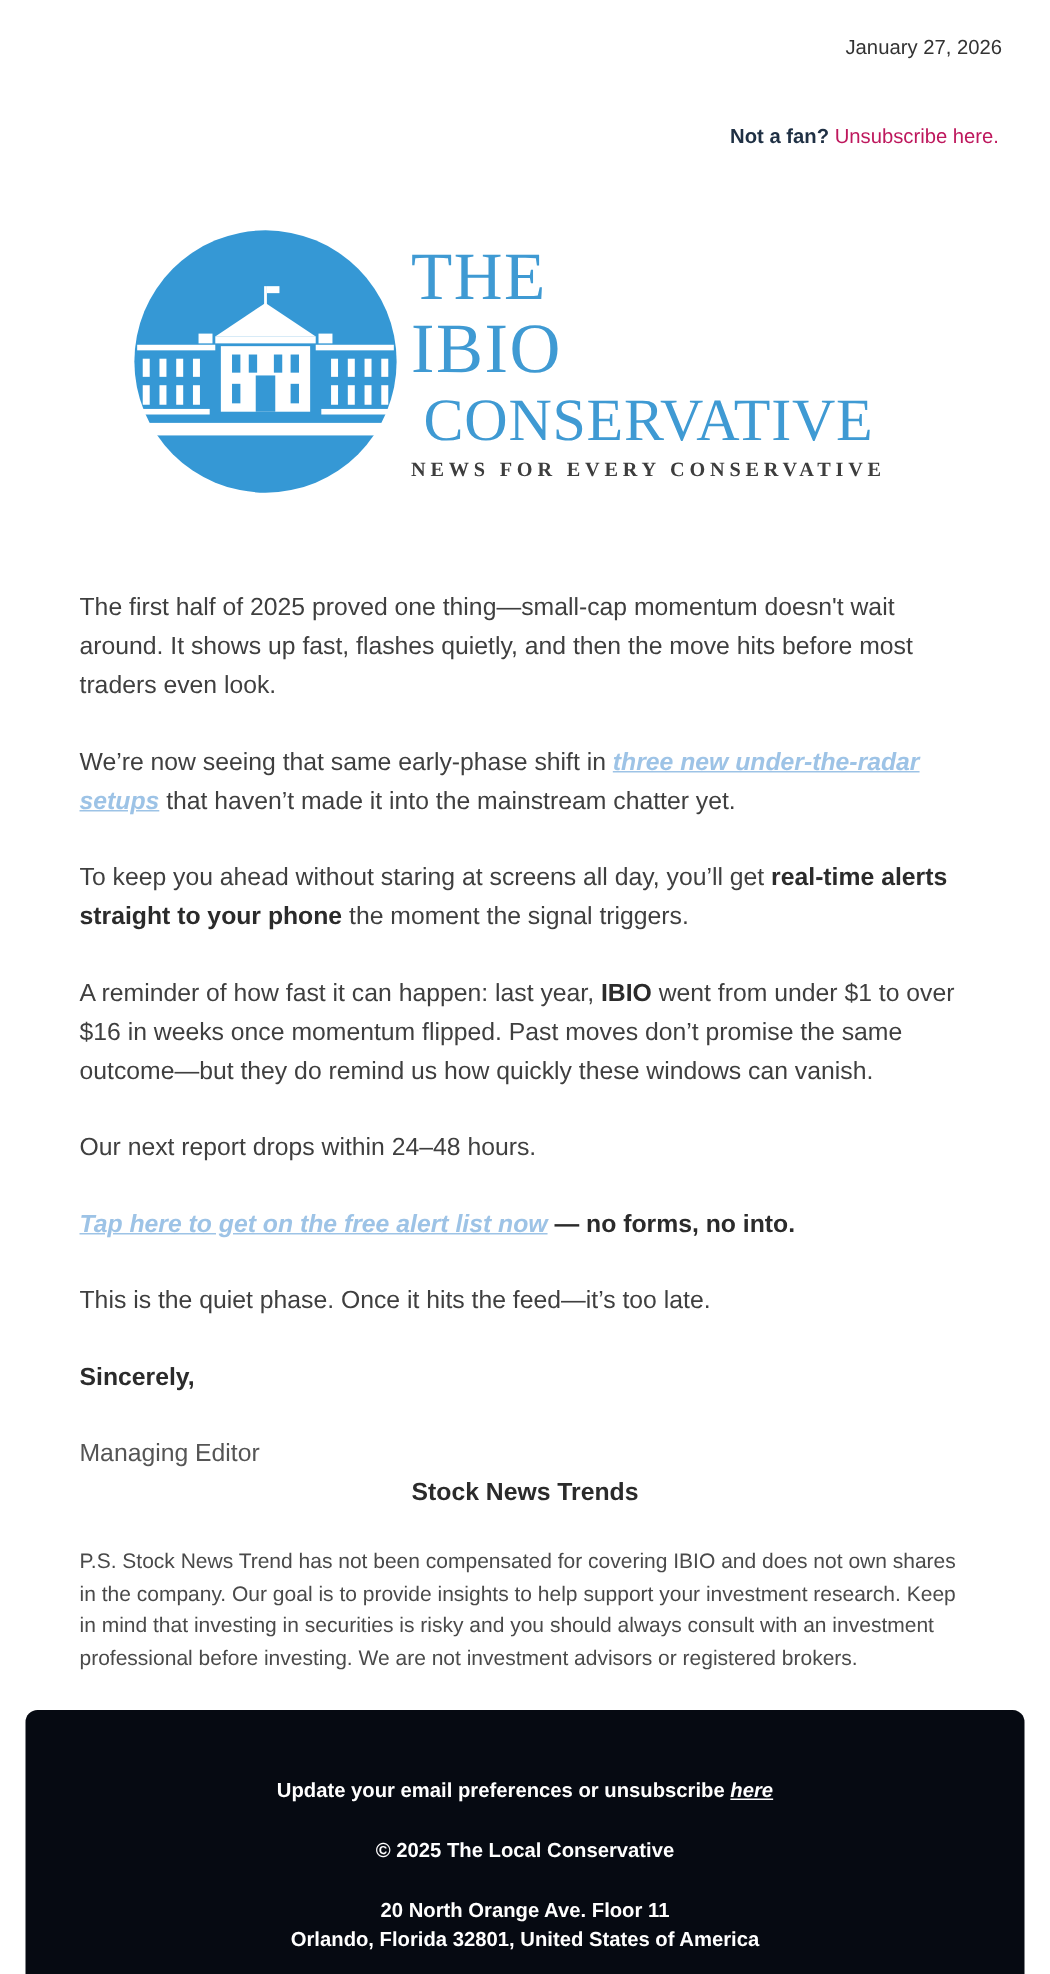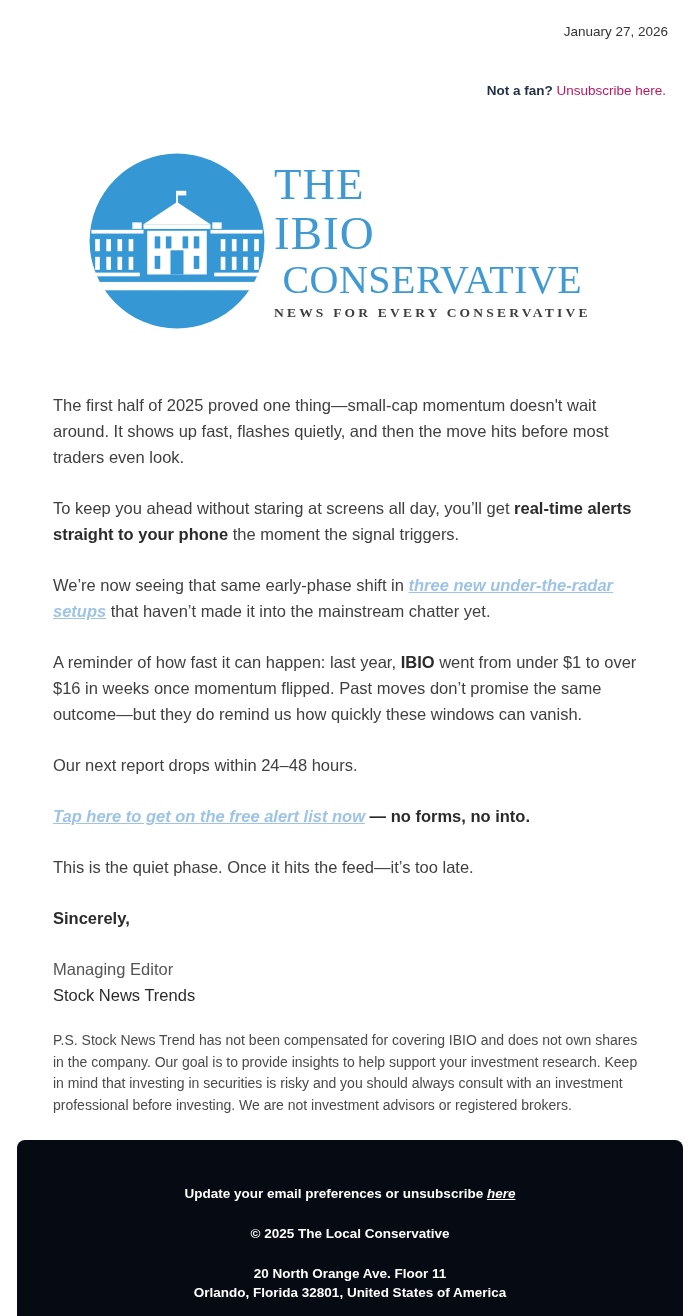--- a/index.html
+++ b/index.html
@@ -83,21 +83,21 @@
     color:var(--link-blue);
     font-weight:bold;
     font-style:italic;
     text-decoration:underline;
     cursor:pointer;
   }
   .signature{margin-top:1px;}
   .sig-salutation{font-weight:bold;color:var(--text-strong);margin-bottom:25px;}
   .sig-name{font-weight:bold;color:var(--text-strong);}
   .sig-title{color:var(--text-muted);}
-  .sig-company{font-weight:normal;color:var(--text-strong);}
+  .sig-company{font-weight:bold;color:var(--text-strong);text-align:center;}
   .ps{
     margin-top:22px;
     font-size:14px;
     line-height:21.5px;
     color:#4a4a4a;
   }
   .footer{
     margin:24px 17px 13px 17px;
     background:var(--footer-bg);
     border-radius:8px;
@@ -175,23 +175,23 @@
     <div class="wm-line2">IBIO</div>
     <div class="wm-line3">CONSERVATIVE</div>
     <div class="wm-tagline">NEWS FOR EVERY CONSERVATIVE</div>
   </div>
 </div>
 
 <div class="content">
 
   <p class="para">The first half of 2025 proved one thing—small-cap momentum doesn't wait around. It shows up fast, flashes quietly, and then the move hits before most traders even look.</p>
 
+  <p class="para"><span>We’re now seeing that same early-phase shift in </span><a class="link" href="#">three new under-the-radar setups</a><span> that haven’t made it into the mainstream chatter yet.</span></p>
+
   <p class="para"><span>To keep you ahead without staring at screens all day, you’ll get </span><b>real-time alerts straight to your phone</b><span> the moment the signal triggers.</span></p>
-
-  <p class="para"><span>We’re now seeing that same early-phase shift in </span><a class="link" href="#">three new under-the-radar setups</a><span> that haven’t made it into the mainstream chatter yet.</span></p>
 
   <p class="para"><span>A reminder of how fast it can happen: last year, </span><b>IBIO</b><span> went from under $1 to over $16 in weeks once momentum flipped. Past moves don’t promise the same outcome—but they do remind us how quickly these windows can vanish.</span></p>
 
   <p class="para">Our next report drops within 24–48 hours.</p>
 
   <p class="para"><a class="link" href="#">Tap here to get on the free alert list now</a><b> — no forms, no into.</b></p>
 
   <p class="para">This is the quiet phase. Once it hits the feed—it’s too late.</p>
 
   <div class="signature">

